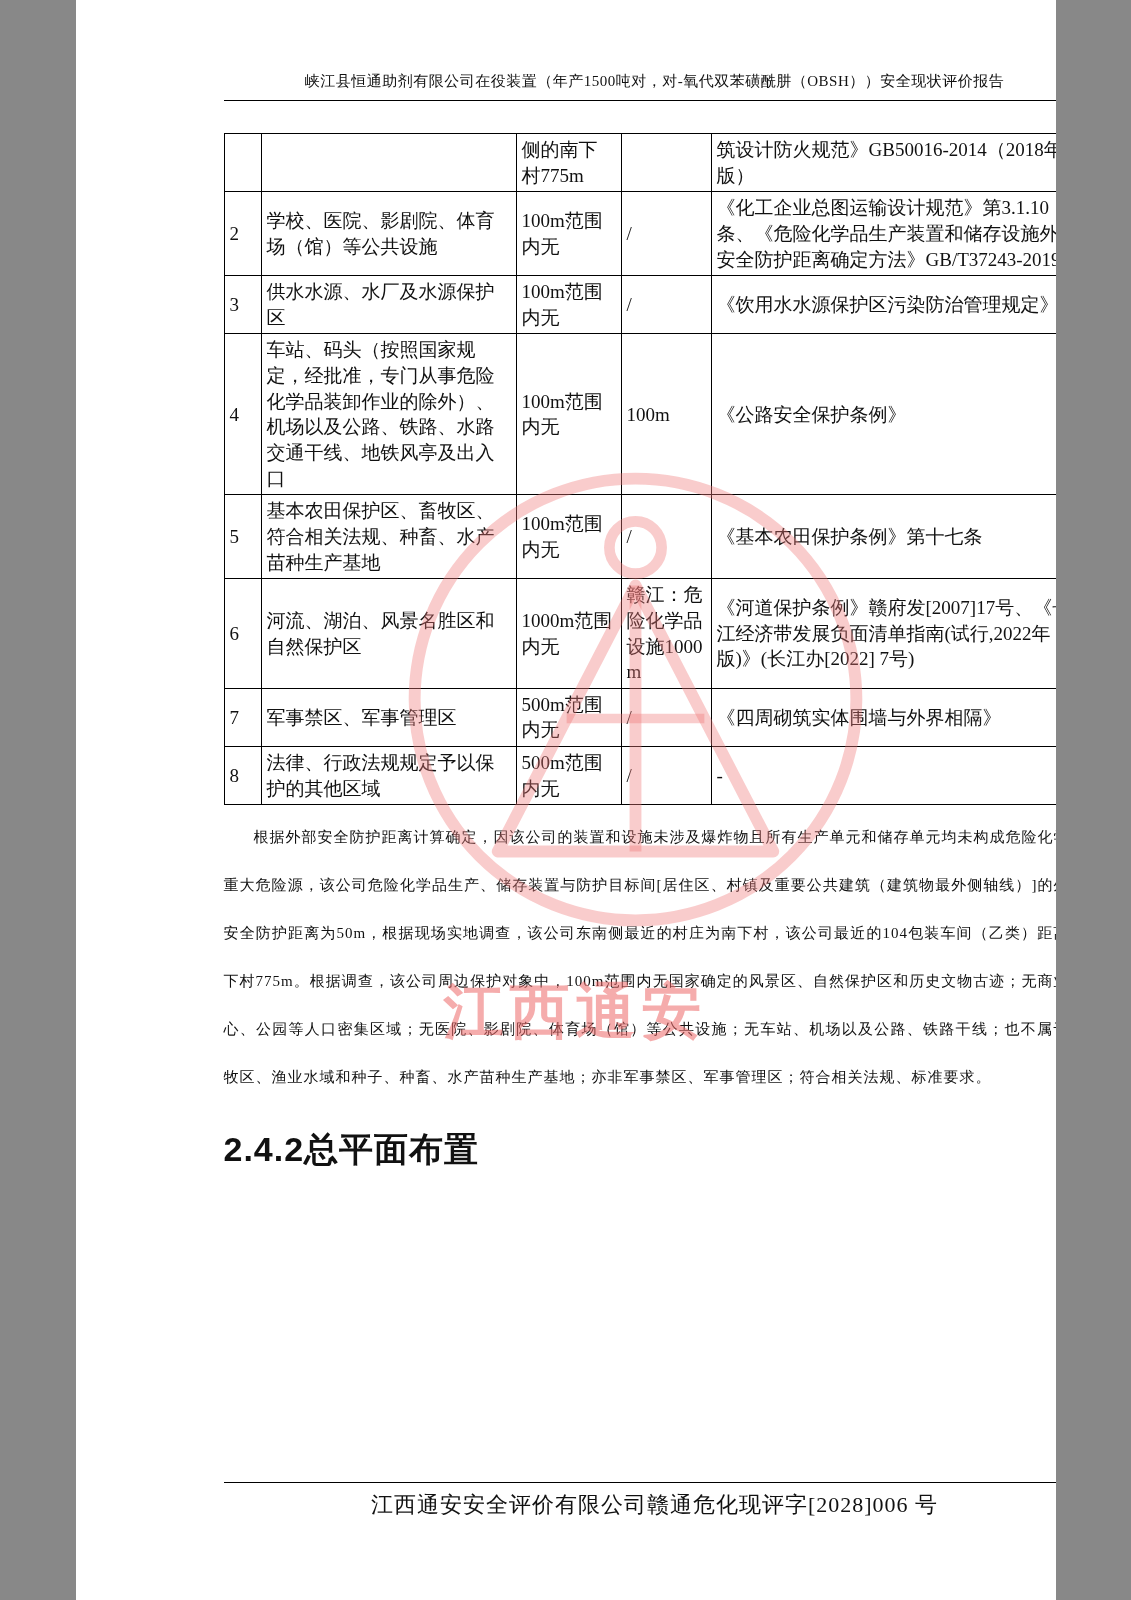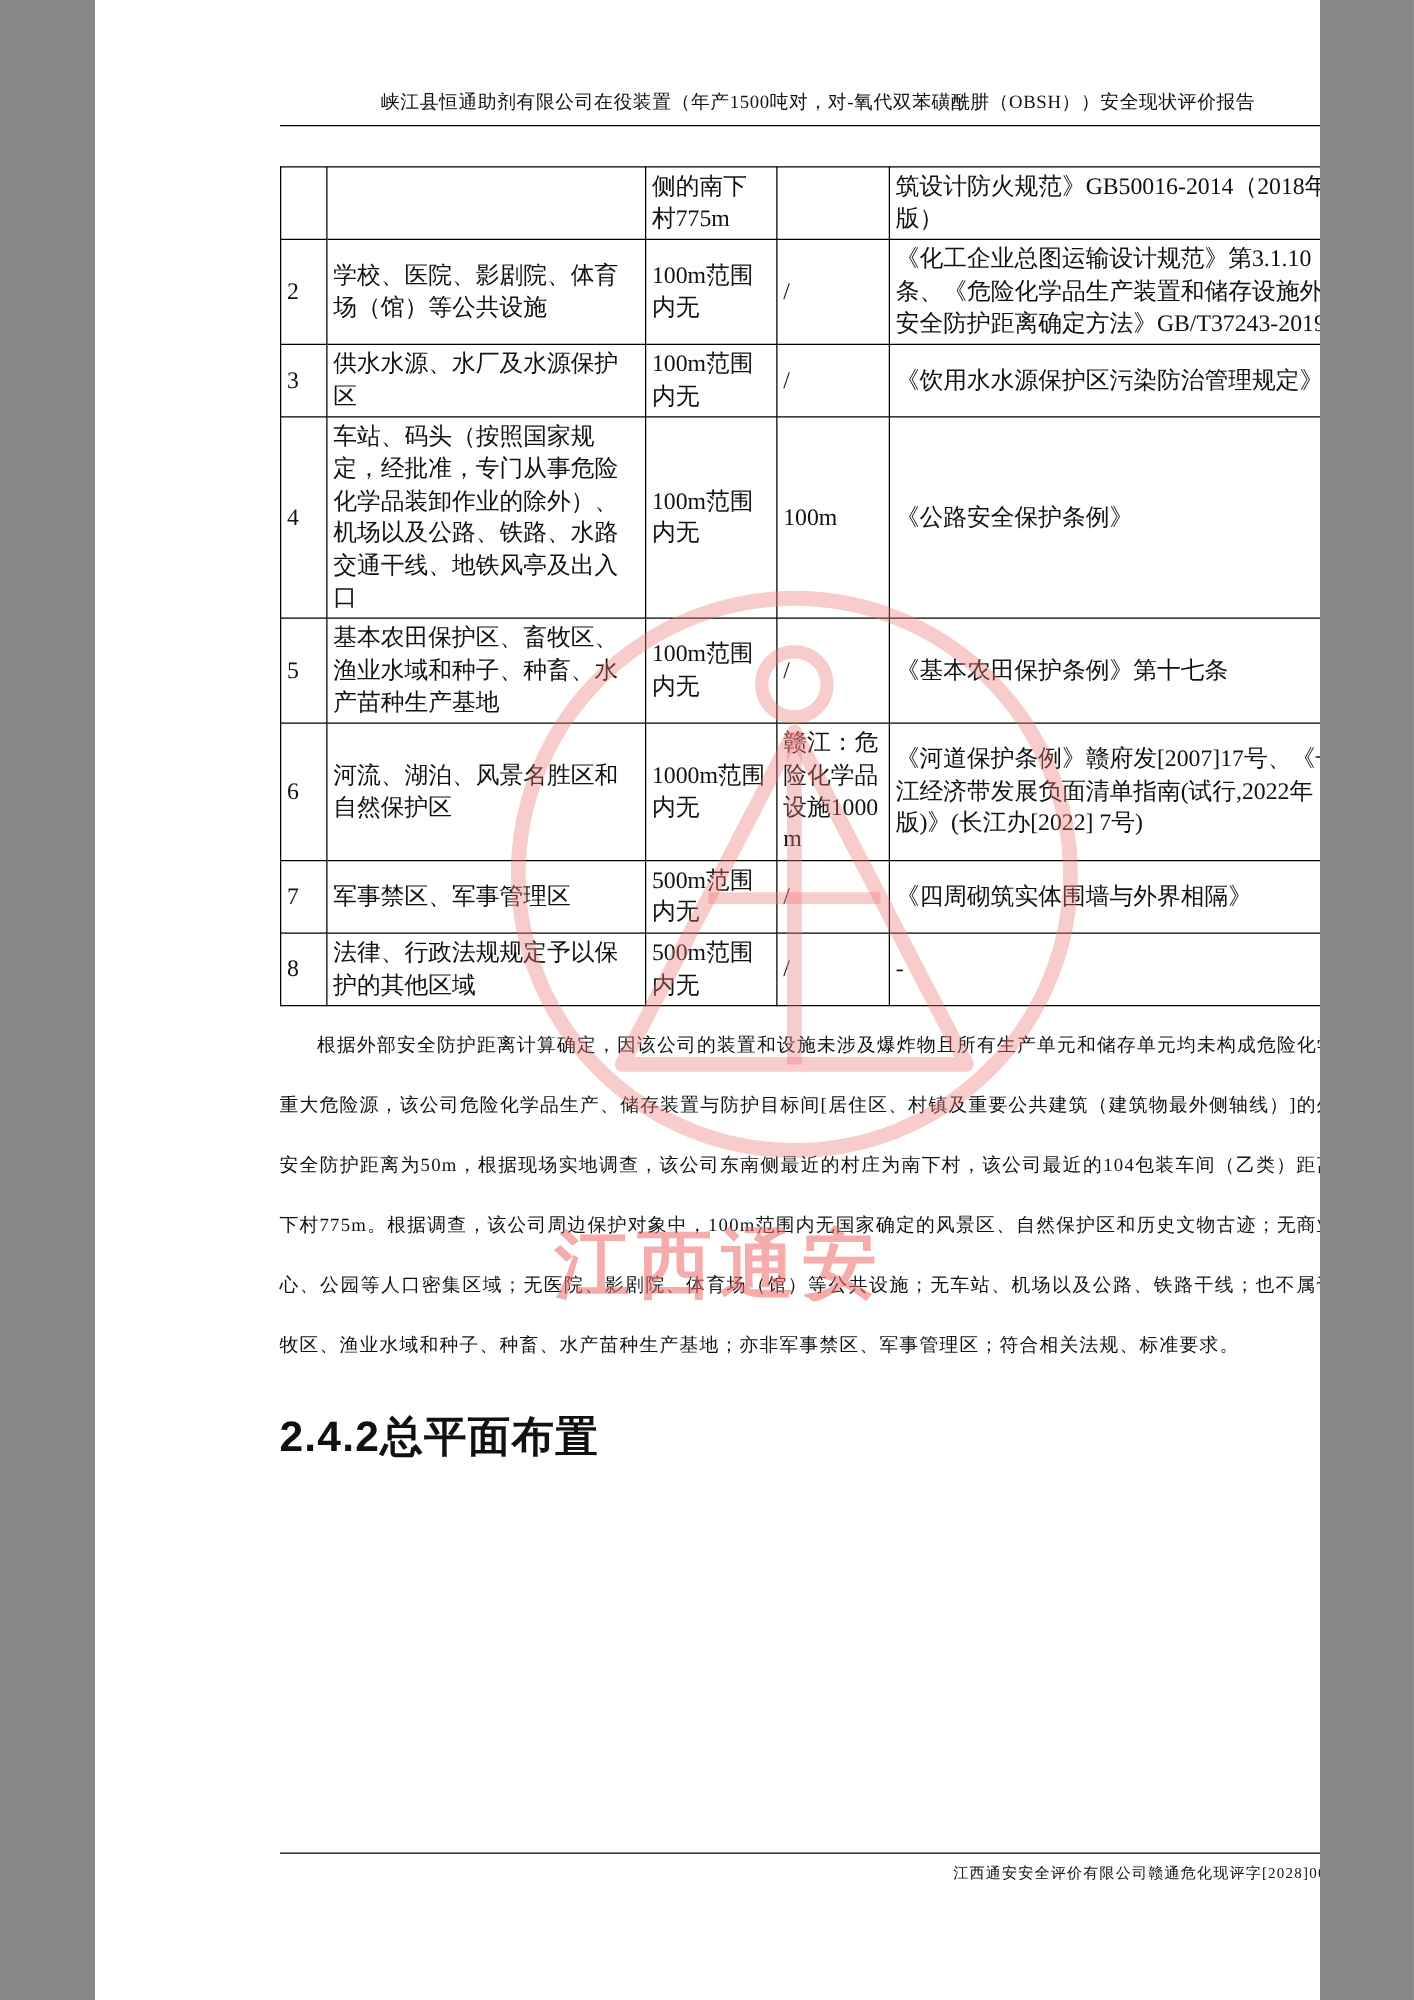--- a/index.html
+++ b/index.html
@@ -60,22 +60,22 @@
     letter-spacing:1px;
   }
   
   .page-number{
     position:absolute;top:1440px;left:0;width:1131px;
     text-align:center;font-size:18px;
   }
   .footer{
     position:absolute;top:1482px;left:148px;width:862px;
     border-top:1.5px solid #000;
-    display:flex;justify-content:flex-end;
-    padding-top:7px;font-size:12px;letter-spacing:1px;
+    display:flex;justify-content:center;
+    padding-top:7px;font-size:22px;letter-spacing:1px;
   }
   
   .watermark{position:absolute;pointer-events:none;z-index:6;}
   .wm-logo{top:462px;left:322px;width:475px;height:475px;color:rgba(238,122,122,0.38);}
   .wm-logo svg{width:100%;height:100%;}
   .wm-text{
     top:982px;left:368px;width:400px;
     font-family:Liberation Serif, serif;
     font-size:60px;font-weight:bold;line-height:1;
     color:rgba(236,104,104,0.55);
@@ -125,21 +125,21 @@
         </tr>
         <tr class="r3">
           <td>4</td>
           <td>车站、码头（按照国家规定，经批准，专门从事危险化学品装卸作业的除外）、机场以及公路、铁路、水路交通干线、地铁风亭及出入口</td>
           <td>100m范围内无</td>
           <td>100m</td>
           <td>《公路安全保护条例》</td>
         </tr>
         <tr class="r4">
           <td>5</td>
-          <td>基本农田保护区、畜牧区、渔业水域和种子、种畜、水产苗种生产基地</td>
+          <td>基本农田保护区、畜牧区、符合相关法规、种畜、水产苗种生产基地</td>
           <td>100m范围内无</td>
           <td>/</td>
           <td>《基本农田保护条例》第十七条</td>
         </tr>
         <tr class="r5">
           <td>6</td>
           <td>河流、湖泊、风景名胜区和自然保护区</td>
           <td>1000m范围内无</td>
           <td>赣江：危险化学品设施1000m</td>
           <td>《河道保护条例》赣府发[2007]17号、《长江经济带发展负面清单指南(试行,2022年版)》(长江办[2022] 7号)</td>

